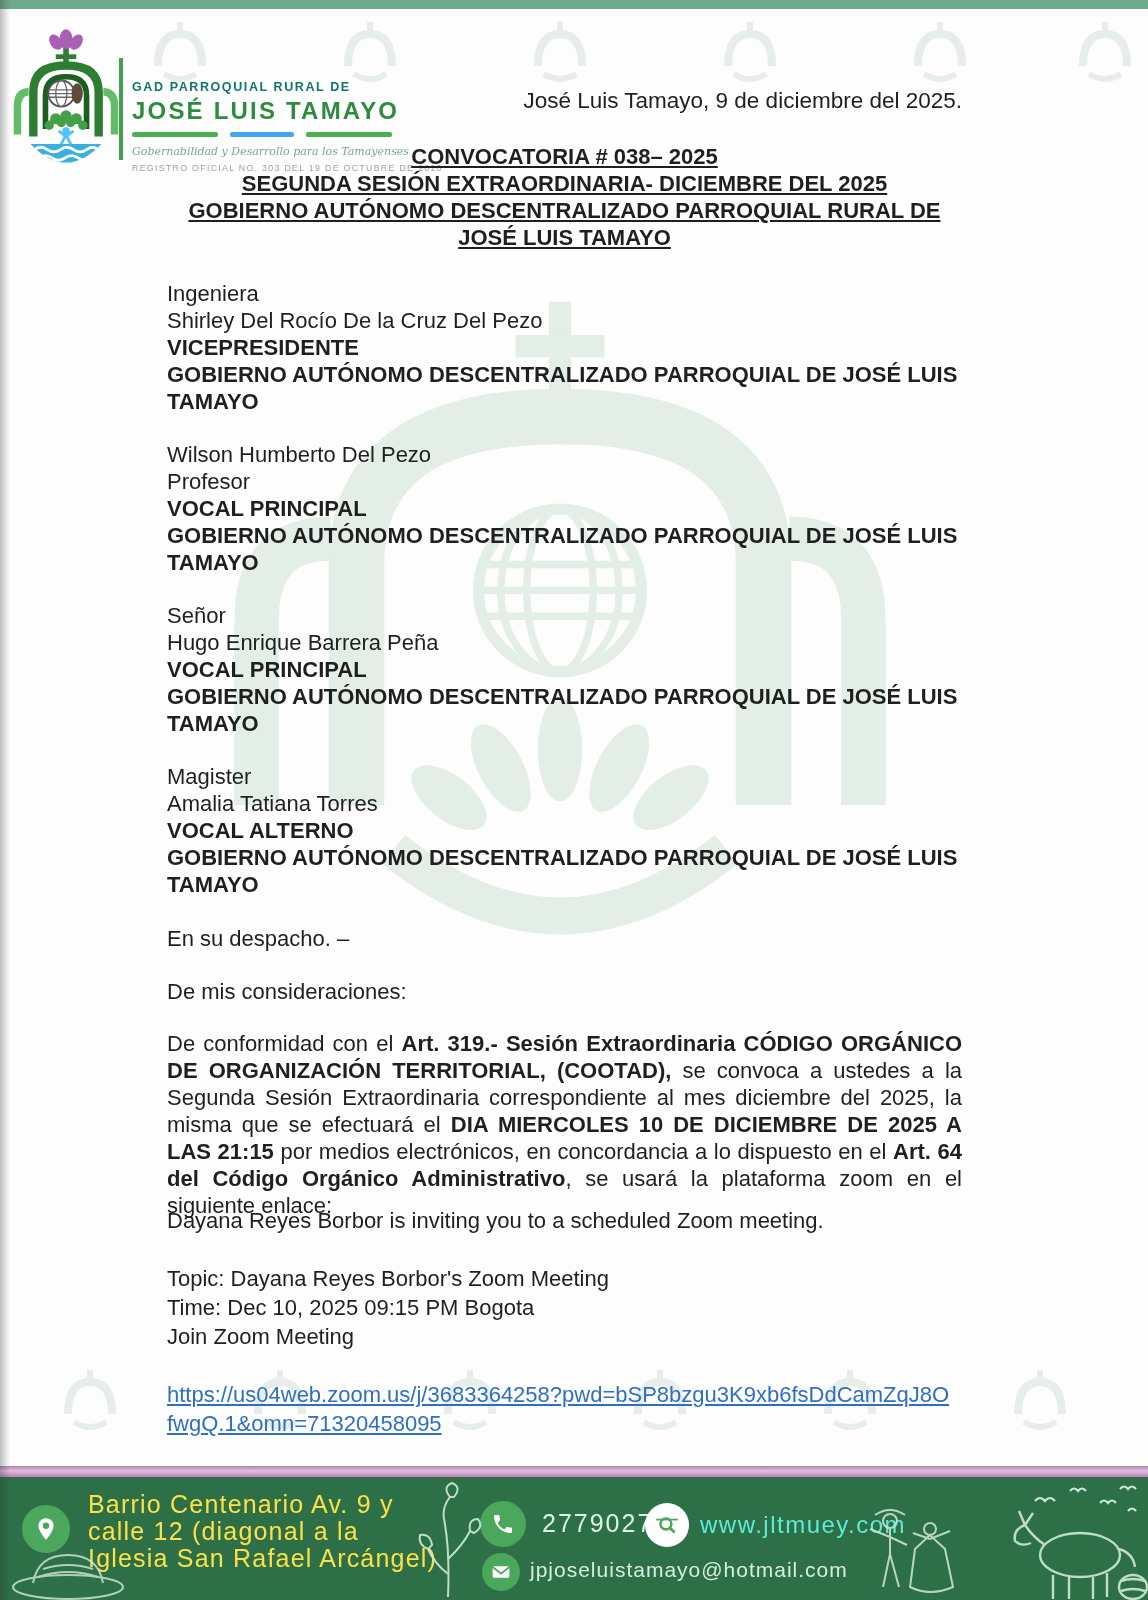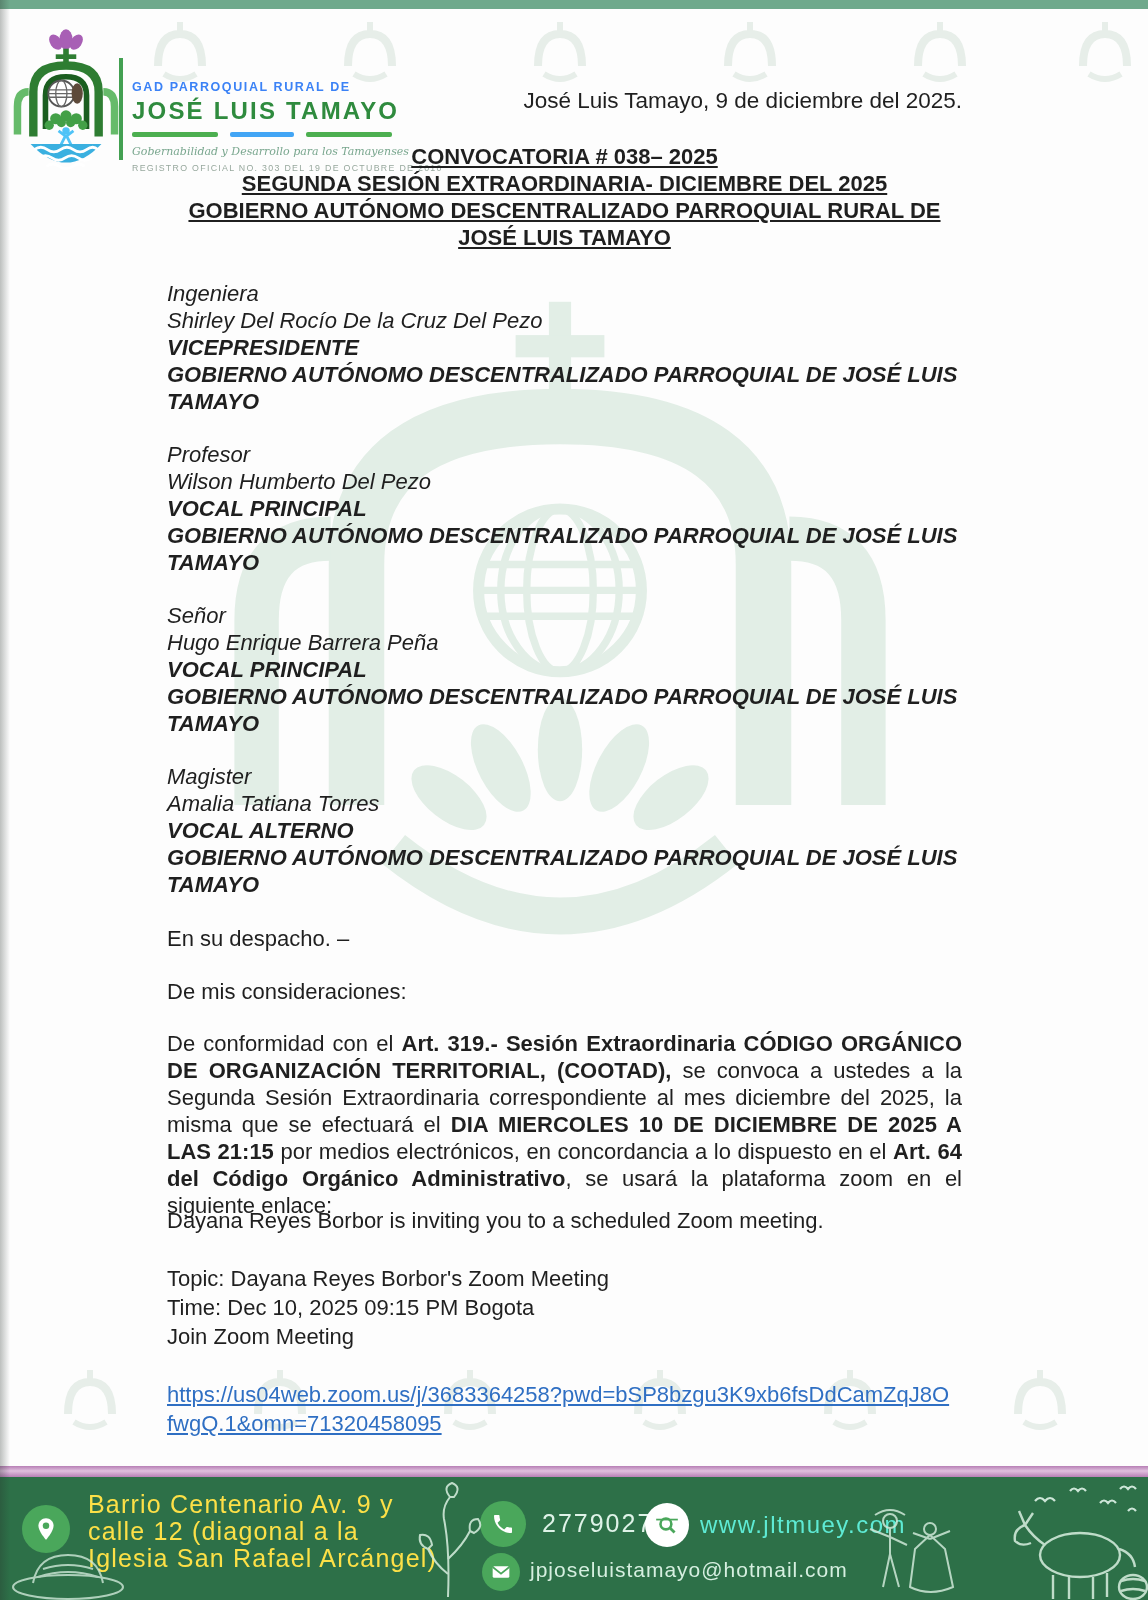--- a/index.html
+++ b/index.html
@@ -7,32 +7,32 @@
         font-family:"Liberation Sans",sans-serif;color:#1f1f1f;}
   .topbar{position:absolute;left:0;top:0;width:1148px;height:9px;background:#6fa98c;z-index:3;}
   .edge-shadow{position:absolute;left:0;top:0;width:10px;height:1600px;z-index:40;pointer-events:none;
         background:linear-gradient(to right,rgba(40,50,45,.30),rgba(40,50,45,0));}
   
   .wm{position:absolute;z-index:0;}
   
   .crest{position:absolute;left:10px;top:26px;z-index:2;}
   .vline{position:absolute;left:119px;top:58px;width:4px;height:102px;background:#43a052;z-index:2;}
   .orgblock{position:absolute;left:132px;top:80px;z-index:2;}
-  .org-super{font-size:12.5px;font-weight:bold;letter-spacing:1.6px;color:#3b82f6;}
+  .org-super{font-size:12.5px;font-weight:bold;letter-spacing:1.6px;color:#0f766e;}
   .org-name{font-size:24px;font-weight:800;letter-spacing:2.2px;color:#2f8b3e;margin-top:3px;}
   .uline{display:flex;gap:12px;margin-top:7px;align-items:center;}
   .uline span{display:inline-block;height:5px;border-radius:2px;}
   .ug{width:86px;background:#4caf50;} .ub{width:64px;background:#42a5f5;}
   .tagline{font-size:11px;font-style:italic;font-family:"DejaVu Serif",serif;color:#7aa78f;margin-top:8px;}
   .registro{font-size:8.8px;letter-spacing:1.3px;color:#97a89d;margin-top:5px;}
   .dateline{position:absolute;top:88px;left:167px;width:795px;text-align:right;font-size:22.5px;z-index:2;}
   
   .content{position:absolute;left:167px;top:0;width:795px;z-index:2;font-size:22px;line-height:27px;}
   .titleblock{position:absolute;top:143px;left:0;width:795px;text-align:center;font-weight:bold;text-decoration:underline;}
-  .rcpt{position:absolute;left:0;width:795px;font-style:italic;}
+  .rcpt{position:absolute;left:0;width:795px;}
   .r1{top:280px;} .r2{top:441px;} .r3{top:602px;} .r4{top:763px;}
   .b{font-weight:bold;}
   .line-despacho{position:absolute;top:925px;left:0;}
   .line-consid{position:absolute;top:978px;left:0;}
   .mainpara{position:absolute;top:1030px;left:0;width:795px;text-align:justify;}
   .invite{position:absolute;top:1207px;left:0;}
   .zoominfo{position:absolute;top:1264px;left:0;line-height:29px;}
   .zoomlink{position:absolute;top:1350px;left:0;line-height:29.5px;}
   .zoomlink a{color:#2f6fc3;text-decoration:underline;margin-left:23px;}
   .zoomlink a span{display:block;}
@@ -161,22 +161,22 @@
       <div>GOBIERNO AUTÓNOMO DESCENTRALIZADO PARROQUIAL RURAL DE JOSÉ LUIS TAMAYO</div>
     </div>
 
     <div class="rcpt r1">
       <div>Ingeniera</div>
       <div>Shirley Del Rocío De la Cruz Del Pezo</div>
       <div class="b">VICEPRESIDENTE</div>
       <div class="b">GOBIERNO AUTÓNOMO DESCENTRALIZADO PARROQUIAL DE JOSÉ LUIS TAMAYO</div>
     </div>
     <div class="rcpt r2">
+      <div>Wilson Humberto Del Pezo</div>
       <div>Profesor</div>
-      <div>Wilson Humberto Del Pezo</div>
       <div class="b">VOCAL PRINCIPAL</div>
       <div class="b">GOBIERNO AUTÓNOMO DESCENTRALIZADO PARROQUIAL DE JOSÉ LUIS TAMAYO</div>
     </div>
     <div class="rcpt r3">
       <div>Señor</div>
       <div>Hugo Enrique Barrera Peña</div>
       <div class="b">VOCAL PRINCIPAL</div>
       <div class="b">GOBIERNO AUTÓNOMO DESCENTRALIZADO PARROQUIAL DE JOSÉ LUIS TAMAYO</div>
     </div>
     <div class="rcpt r4">

